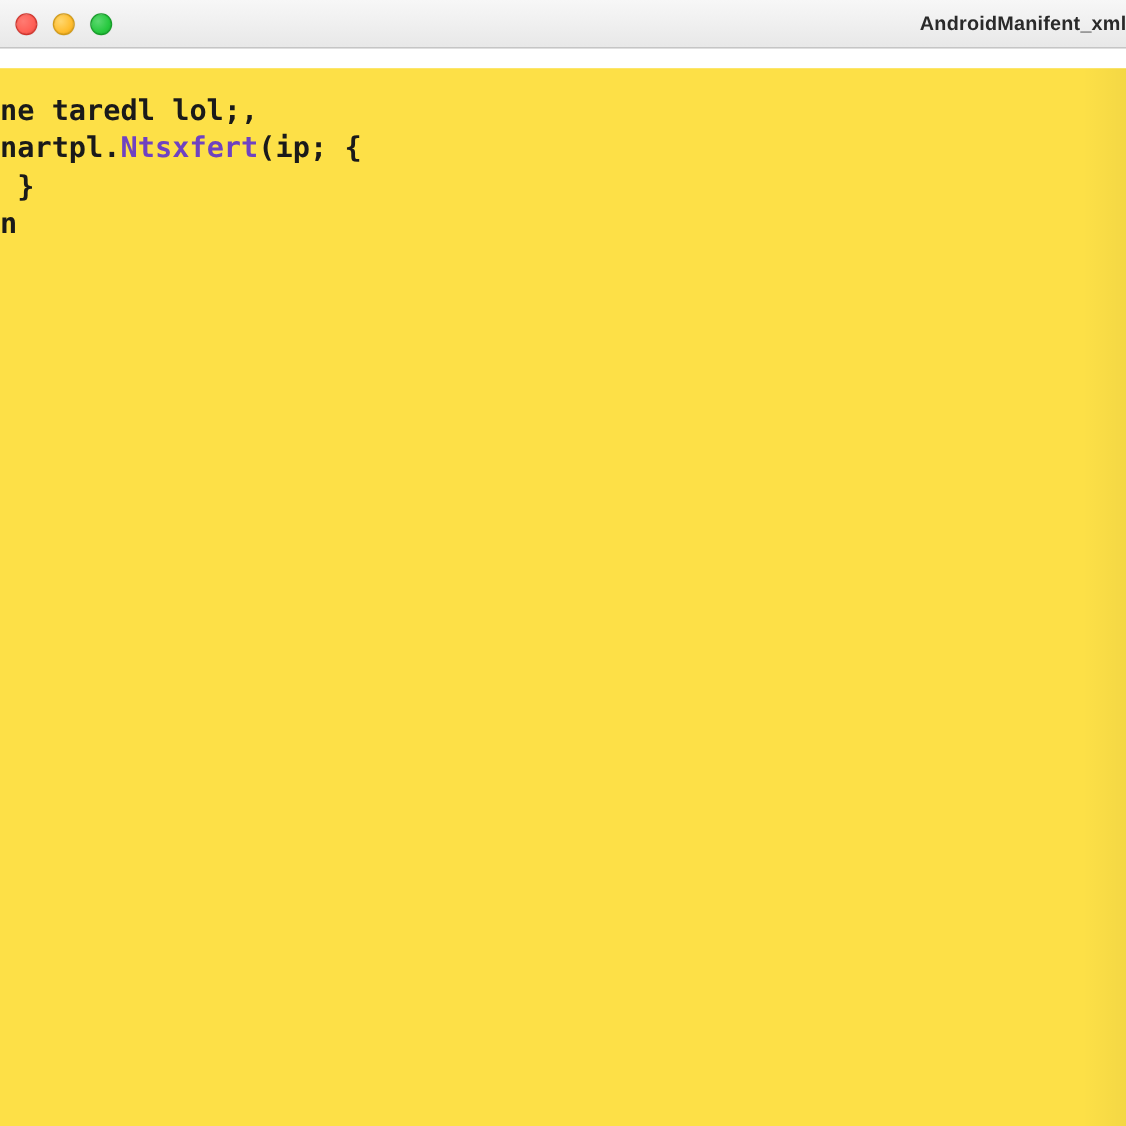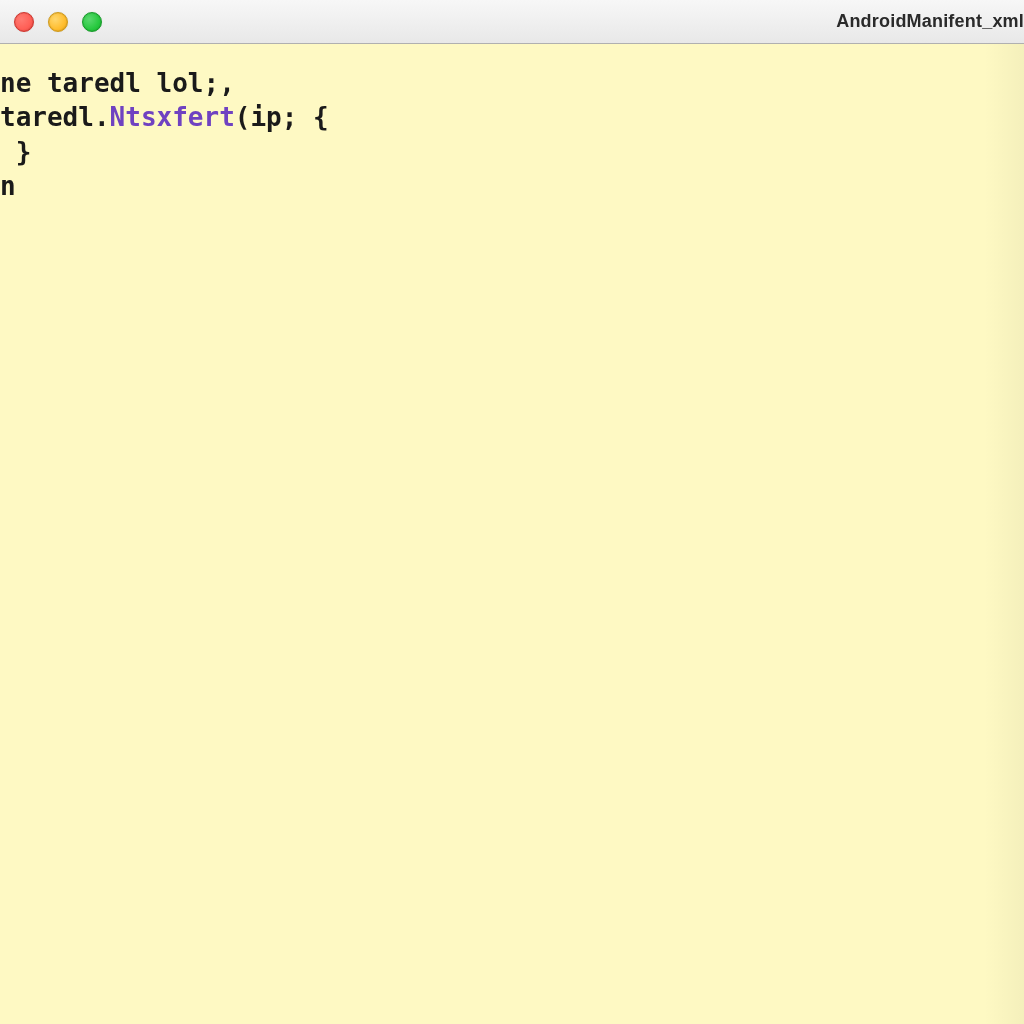--- a/index.html
+++ b/index.html
@@ -58,28 +58,29 @@
       flex: 1;
       text-align: right;
       font-family: -apple-system, "Helvetica Neue", Arial, sans-serif;
       font-size: 18px;
       font-weight: 600;
       color: #2a2a2a;
       letter-spacing: 0.2px;
     }
     .editor-area {
       flex: 1;
-      background: #fef9c3;
+      background: #fde047;
       padding: 22px 0 0 0;
       font-size: 26px;
       line-height: 1.32;
       font-weight: 600;
       color: #1a1a1a;
       overflow: hidden;
       position: relative;
+      margin-top: 18px;
     }
     .code-line {
       white-space: pre;
       font-family: "Menlo", "Monaco", "Consolas", monospace;
     }
     .tok-plain { color: #1a1a1a; }
     .tok-purple { color: #6f42c1; }
     .tok-red { color: #c0392b; font-weight: 700; }
     .tok-green { color: #1a8f1a; font-weight: 700; }
     .tok-gray { color: #555; }
@@ -101,19 +102,19 @@
     <div class="traffic-lights">
       <div class="traffic-light close"></div>
       <div class="traffic-light minimize"></div>
       <div class="traffic-light zoom"></div>
     </div>
     <div class="window-title">AndroidManifent_xml</div>
   </div>
 
   <div class="editor-area">
     <div class="code-line"><span class="tok-plain">ne taredl lol;,</span></div>
-    <div class="code-line"><span class="tok-plain">taredl</span><span class="tok-plain">.</span><span class="tok-purple">Ntsxfert</span><span class="tok-plain">(ip; {</span></div>
+    <div class="code-line"><span class="tok-plain">nartpl</span><span class="tok-plain">.</span><span class="tok-purple">Ntsxfert</span><span class="tok-plain">(ip; {</span></div>
     <div class="code-line"><span class="tok-plain"> }</span></div>
     <div class="code-line"><span class="tok-plain"></span></div>
     <div class="code-line"><span class="tok-plain">n</span></div>
     <div class="right-shadow"></div>
   </div>
 </div>
 
 </body></html>

